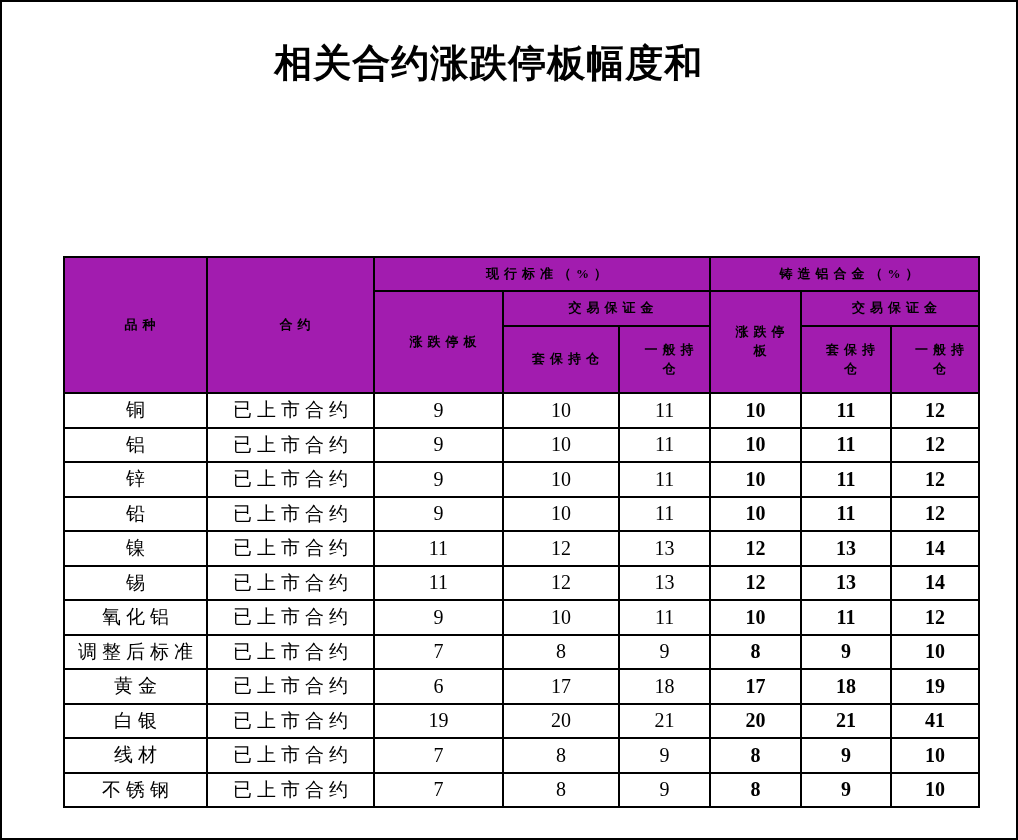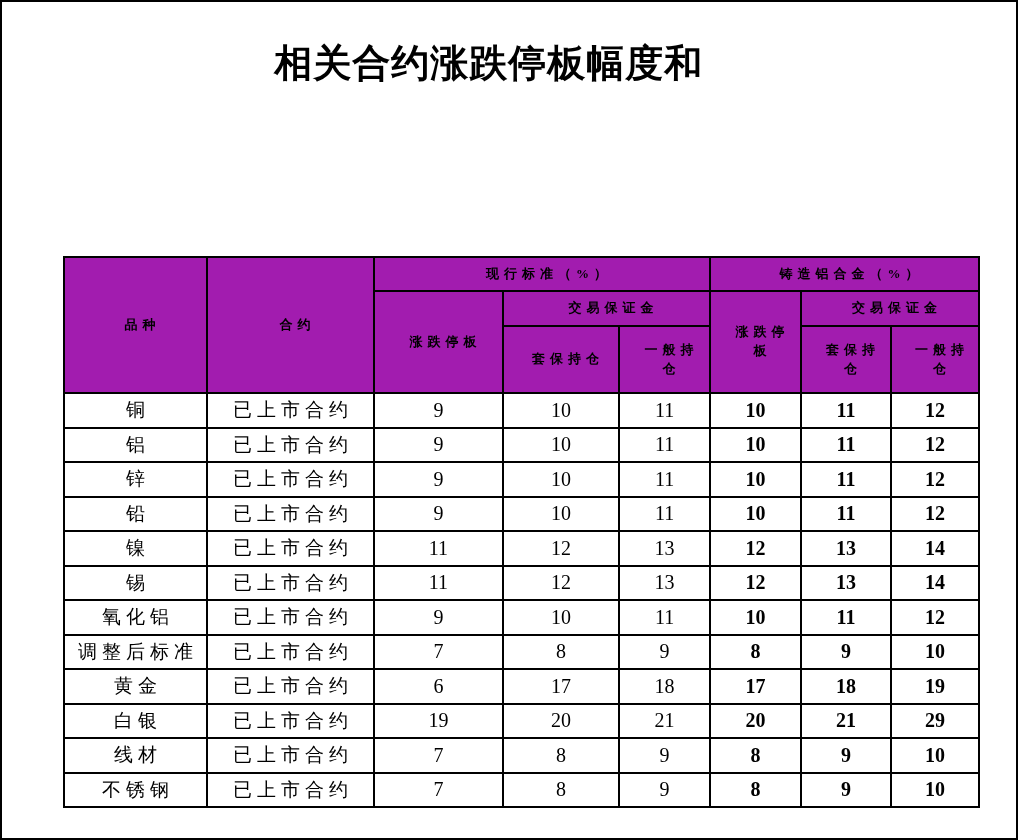--- a/index.html
+++ b/index.html
@@ -191,21 +191,21 @@
         <td class="num adj">19</td>
       </tr>
       <tr>
         <td class="cjk">白银</td>
         <td class="cjk">已上市合约</td>
         <td class="num">19</td>
         <td class="num">20</td>
         <td class="num">21</td>
         <td class="num adj">20</td>
         <td class="num adj">21</td>
-        <td class="num adj">29</td>
+        <td class="num adj">41</td>
       </tr>
       <tr>
         <td class="cjk">线材</td>
         <td class="cjk">已上市合约</td>
         <td class="num">7</td>
         <td class="num">8</td>
         <td class="num">9</td>
         <td class="num adj">8</td>
         <td class="num adj">9</td>
         <td class="num adj">10</td>

